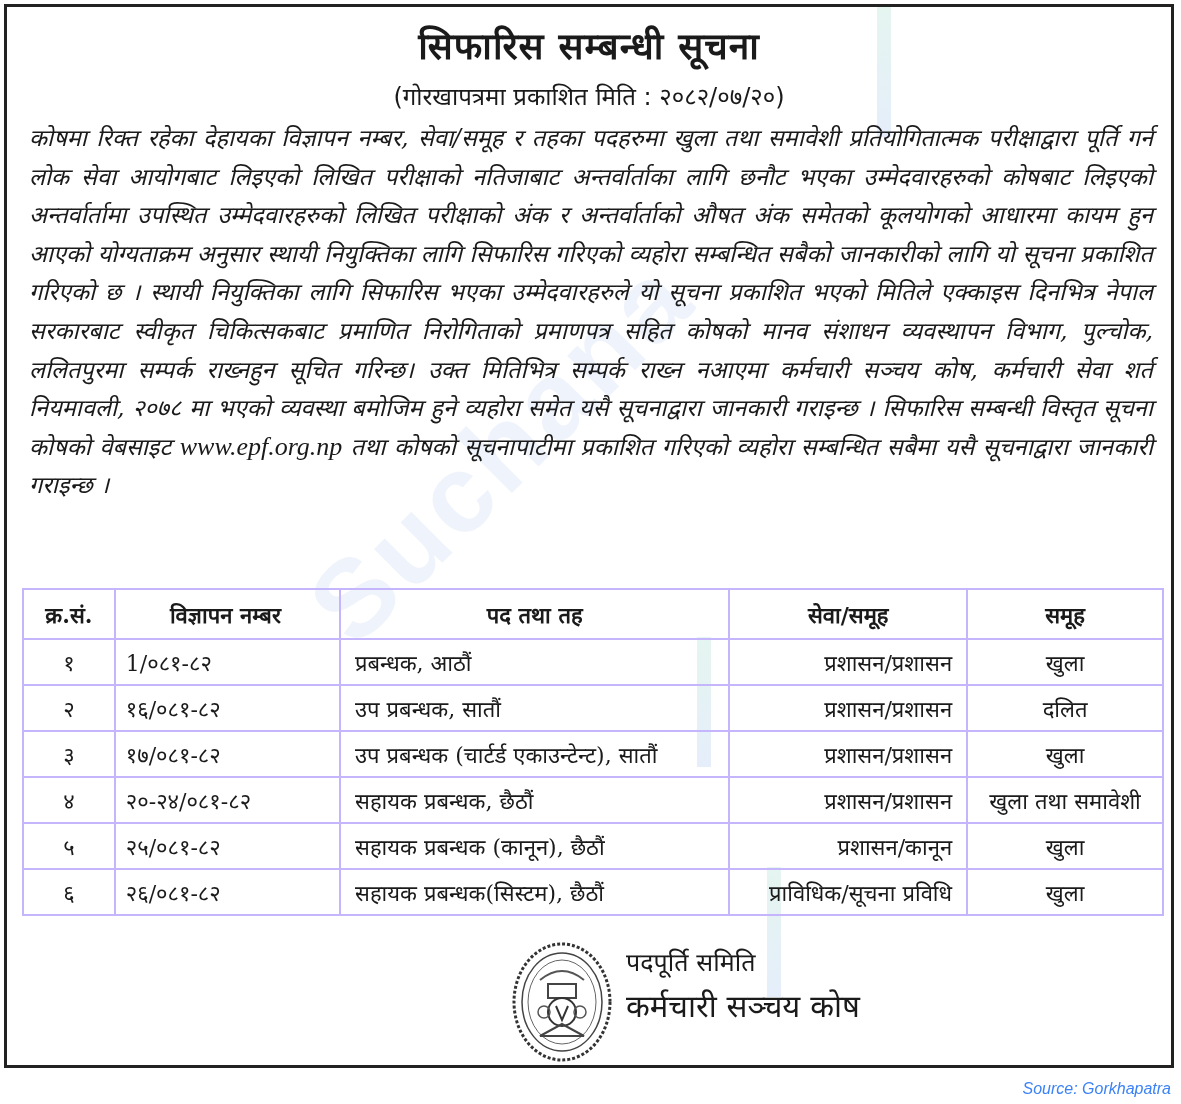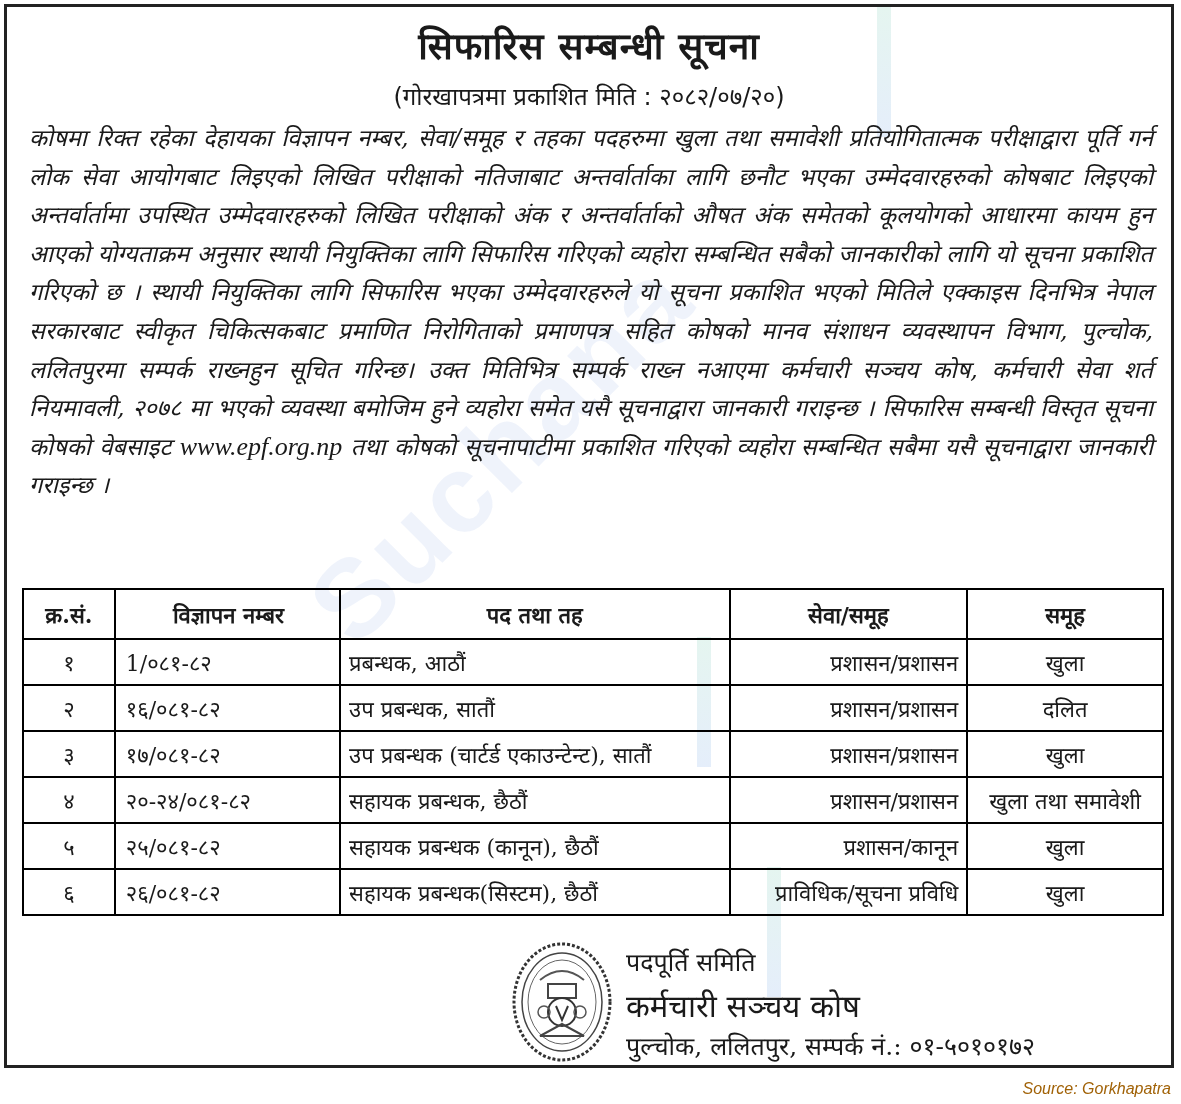--- a/index.html
+++ b/index.html
@@ -33,42 +33,42 @@
     font-size: 23.5px; line-height: 38.6px; text-align: justify;
     font-family: "DejaVu Serif", serif;
     font-style: italic;
   }
   .body-text .url { font-family: "Liberation Serif", serif; font-size: 26px; }
   table.posts {
     position: absolute; left: 22px; top: 588px; width: 1142px;
     border-collapse: collapse; font-family: "DejaVu Serif", serif; font-size: 22px;
   }
   table.posts th, table.posts td {
-    border: 2px solid #000000; height: 46px; padding: 0 8px; box-sizing: border-box;
+    border: 2px solid #c4b5fd; height: 46px; padding: 0 14px; box-sizing: border-box;
     font-weight: normal; white-space: nowrap;
   }
   table.posts th { font-weight: bold; text-align: center; height: 50px; }
   .c-sn { width: 92px; text-align: center; }
   .c-adv { width: 226px; text-align: left; padding-left: 10px !important; }
   .c-post { width: 390px; text-align: left; }
   .c-svc { width: 238px; text-align: right; }
   .c-grp { width: 196px; text-align: center; }
   th.c-adv { text-align: center; }
   .footer {
     position: absolute; left: 510px; top: 940px; width: 660px; height: 130px;
   }
   .seal {
     position: absolute; left: 0; top: 0; width: 104px; height: 124px;
   }
   .footer .committee { position: absolute; left: 116px; top: 4px; font-size: 25px; font-family: "DejaVu Serif", serif; }
   .footer .org { position: absolute; left: 116px; top: 44px; font-size: 31px; font-weight: normal; }
   .footer .addr { position: absolute; left: 116px; top: 88px; font-size: 25px; font-family: "DejaVu Serif", serif; }
   .source {
     position: absolute; right: 10px; top: 1080px; font-size: 16px; font-style: italic;
-    font-family: "Liberation Sans", sans-serif; color: #a16207;
+    font-family: "Liberation Sans", sans-serif; color: #3b82f6;
   }
 </style>
 </head>
 <body>
 
 <div class="frame">
   <div class="watermark">Suchana</div>
   <div class="wm-stripe" style="left:870px; top:0px;"></div>
   <div class="wm-stripe" style="left:690px; top:630px;"></div>
   <div class="wm-stripe" style="left:760px; top:860px;"></div>
@@ -145,16 +145,15 @@
       <rect x="38" y="44" width="28" height="14" fill="none" stroke="#444" stroke-width="2"></rect>
       <circle cx="52" cy="72" r="14" fill="none" stroke="#333" stroke-width="2"></circle>
       <path d="M46 66 L52 80 L58 66" fill="none" stroke="#333" stroke-width="2"></path>
       <circle cx="34" cy="72" r="6" fill="none" stroke="#555" stroke-width="1.5"></circle>
       <circle cx="70" cy="72" r="6" fill="none" stroke="#555" stroke-width="1.5"></circle>
       <path d="M30 96 L52 84 L74 96 Z" fill="none" stroke="#444" stroke-width="2"></path>
     </svg>
   </div>
   <div class="committee">पदपूर्ति समिति</div>
   <div class="org">कर्मचारी सञ्चय कोष</div>
-  <div class="addr">पुल्चोक, ललितपुर, सम्पर्क नं.: ०१-५०१०१७२</div>
 </div>
 
 <div class="source">Source: Gorkhapatra</div>
 
 </body></html>

